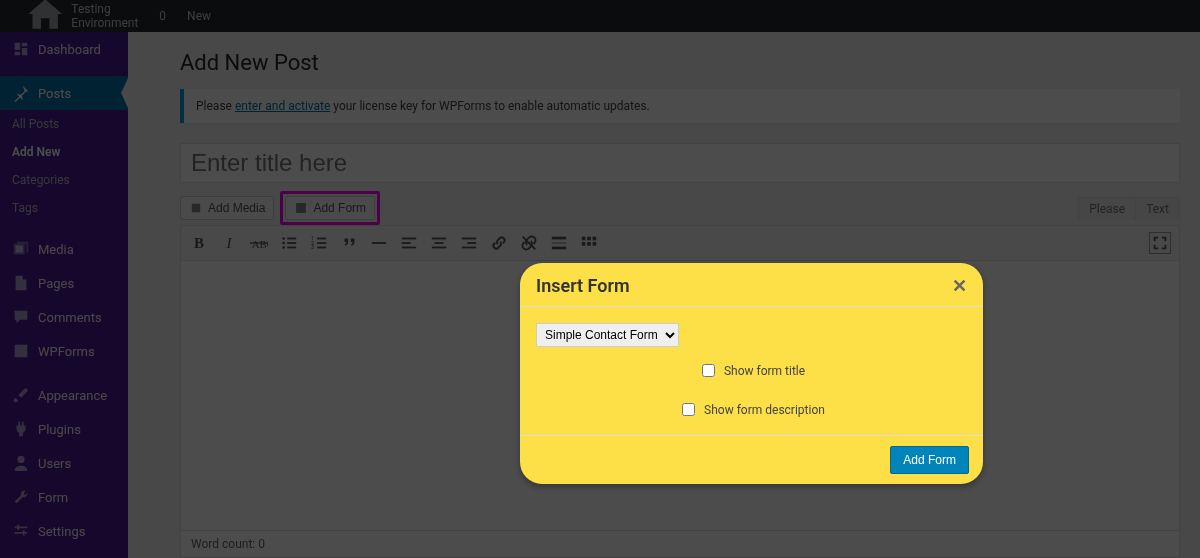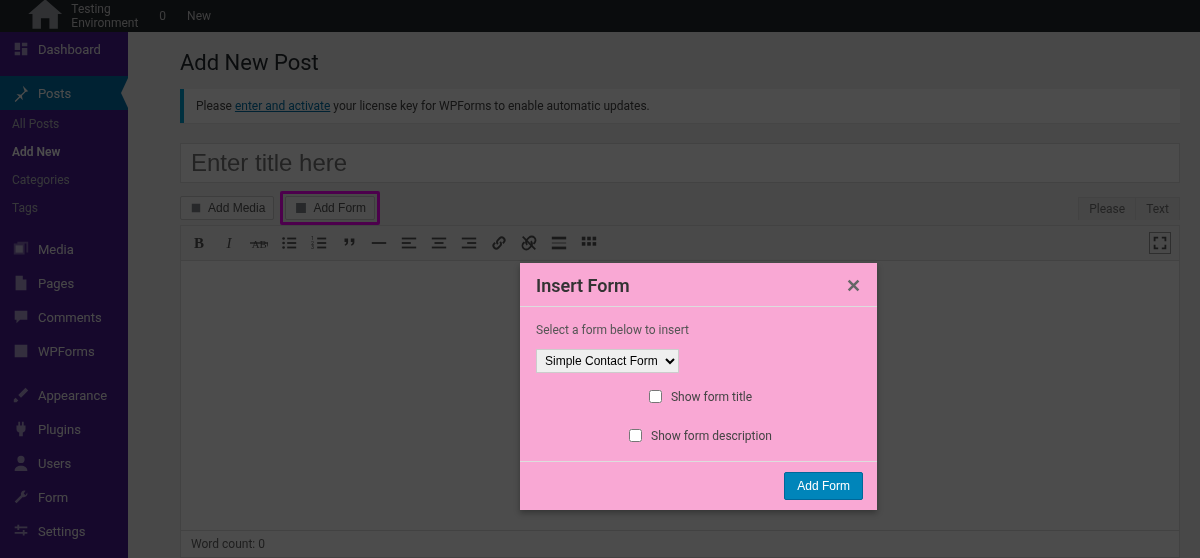--- a/index.html
+++ b/index.html
@@ -42,21 +42,21 @@
   .toolbar .tbtn { width:20px; height:20px; color:#555; display:flex; align-items:center; justify-content:center; cursor:pointer; }
   .toolbar .tbtn.bold { font-weight:700; font-family:Georgia, serif; font-size:15px; }
   .toolbar .tbtn.italic { font-style:italic; font-family:Georgia, serif; font-size:15px; }
   .toolbar svg { width:18px; height:18px; fill:#555; }
   .toolbar .spacer { flex:1; }
   .editor-area { background:#fff; border:1px solid #ddd; border-top:none; height:270px; }
   .status-row { border:1px solid #ddd; border-top:none; background:#fff; padding:6px 10px; font-size:12px; color:#666; }
 
   
   .overlay { position:absolute; inset:0; background:rgba(0,0,0,.7); z-index:5; }
-  .modal { position:absolute; left:520px; top:263px; width:357px; background:#f9a8d4; box-shadow:0 3px 6px rgba(0,0,0,.3); z-index:6; }
+  .modal { position:absolute; left:520px; top:263px; width:463px; background:#fde047; box-shadow:0 3px 6px rgba(0,0,0,.3); z-index:6;border-radius:22px; }
   .modal-header { padding:12px 16px 10px 16px; border-bottom:1px solid #ddd; display:flex; align-items:center; }
   .modal-title { font-size:18px; font-weight:600; color:#333; }
   .modal-close { margin-left:auto; font-size:18px; color:#666; cursor:pointer; font-weight:700; }
   .modal-body { padding:16px; font-size:12px; color:#555; }
   .modal-body p { margin:0 0 12px 0; }
   .modal-body select { font-size:12px; padding:3px 4px; border:1px solid #ccc; }
   .modal-checks { margin-top:14px; display:flex; gap:20px; align-items:center;flex-direction:column; }
   .modal-checks label { display:flex; align-items:center; gap:6px; font-size:12px; color:#444; }
   .modal-footer { border-top:1px solid #ddd; padding:10px 14px; text-align:right; }
   .primary-btn { background:#0085ba; border:1px solid #006799; color:#fff; font-size:12px; padding:6px 12px; border-radius:2px; cursor:pointer; }
@@ -311,21 +311,20 @@
   </div>
 </div>
 
 <div class="overlay"></div>
 <div class="modal">
   <div class="modal-header">
     <span class="modal-title">Insert Form</span>
     <span class="modal-close">✕</span>
   </div>
   <div class="modal-body">
-    <p>Select a form below to insert</p>
     <select>
       <option>Simple Contact Form</option>
     </select>
     <div class="modal-checks">
       <label>
         <input type="checkbox" style="">
         <span>Show form title</span>
       </label>
       <label>
         <input type="checkbox" style="">

